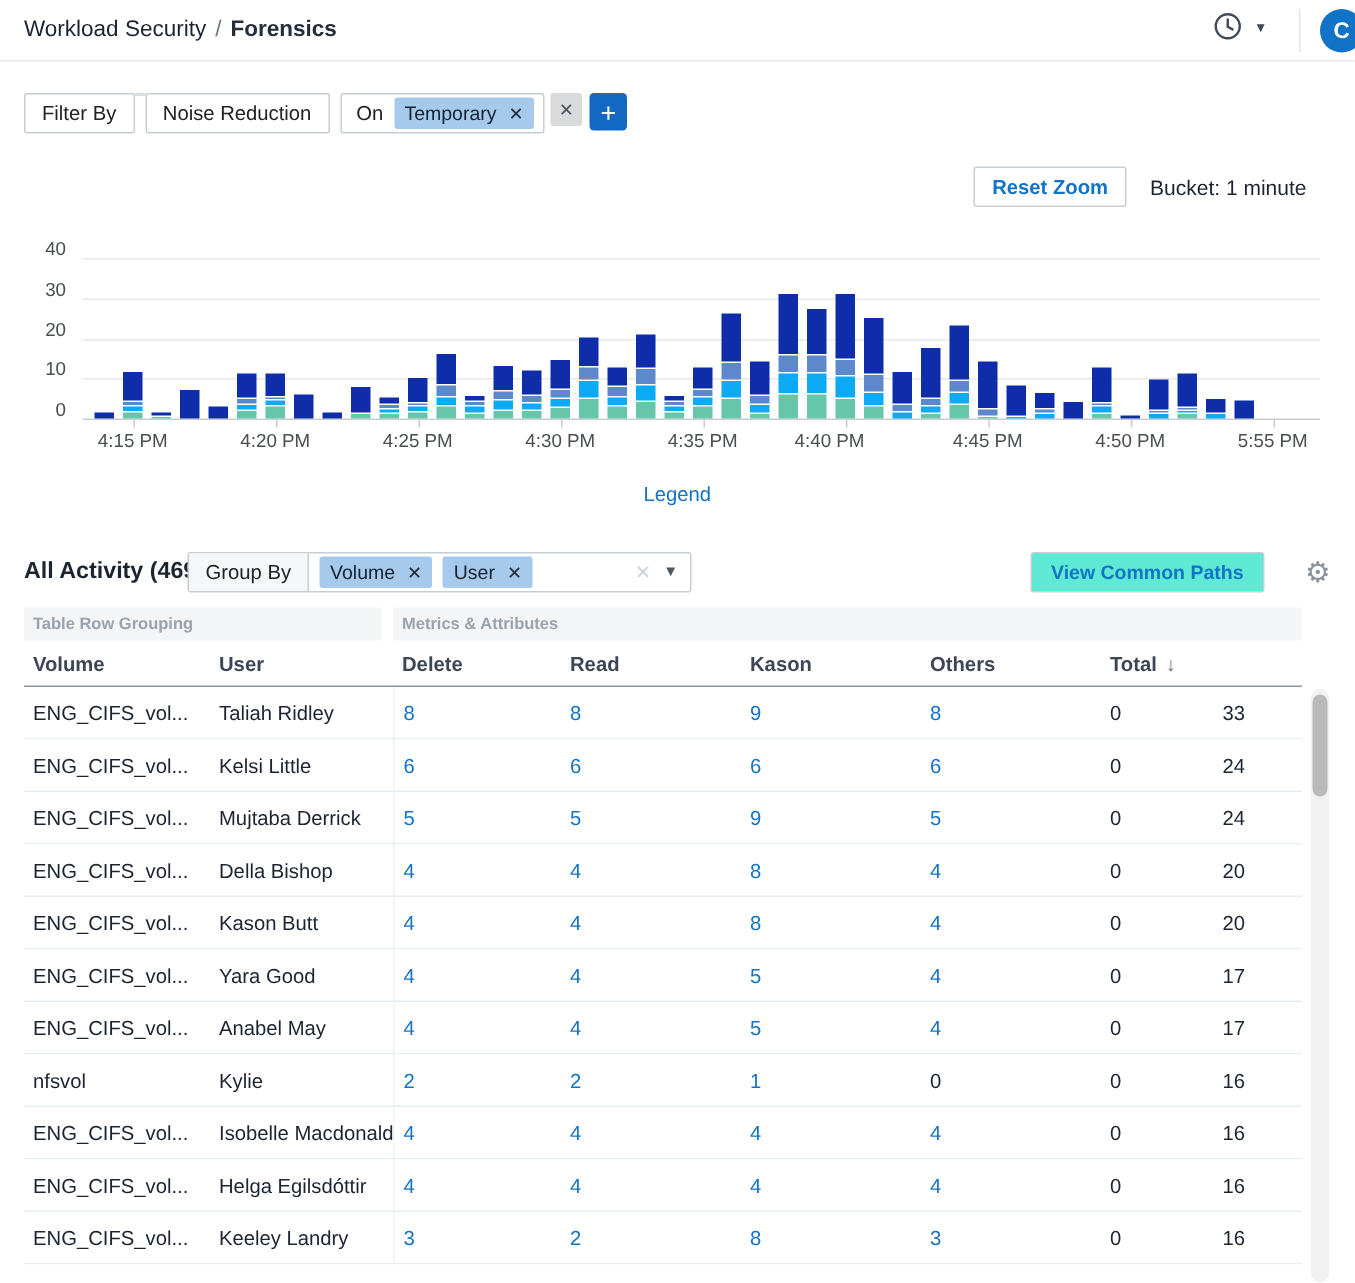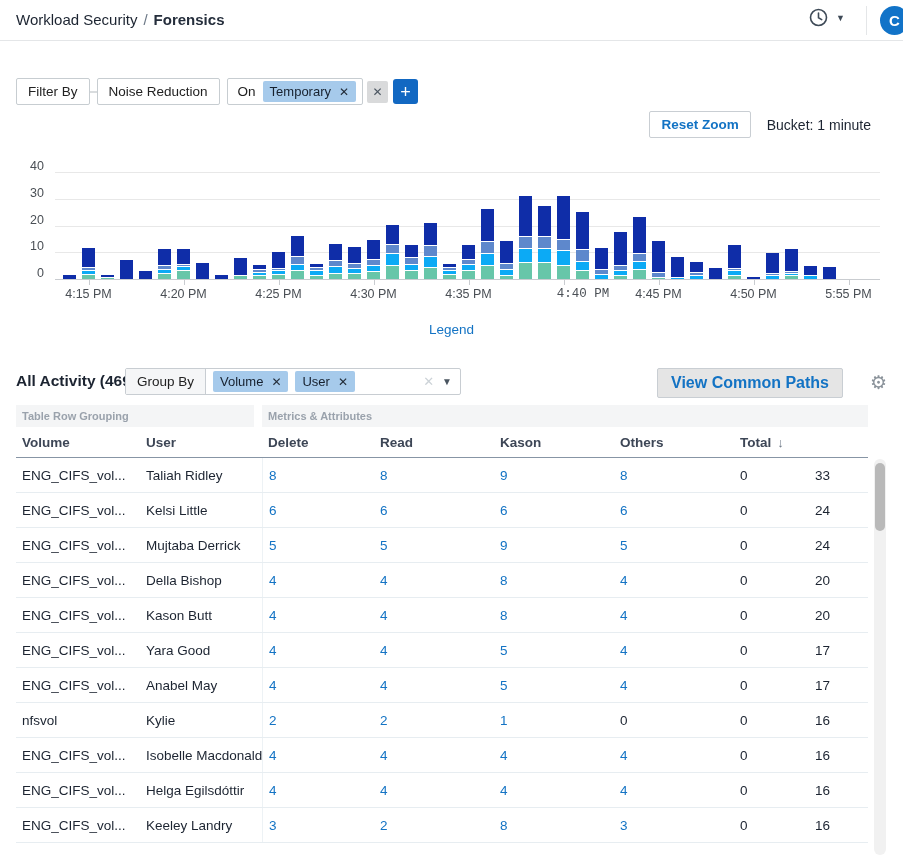--- a/index.html
+++ b/index.html
@@ -10,21 +10,21 @@
   .breadcrumb { position:absolute; left:16px; top:11px; font-size:15px; }
   .crumb-sep { color:#6b7786; margin:0 6px; }
   .crumb-page { color:#252e3c; font-weight:bold; }
   .time-ctrl { position:absolute; right:58px; top:8px; display:flex; align-items:center; gap:8px; cursor:pointer; }
   .clock-icon svg { display:block; }
   .caret-down { font-size:9px; color:#3e4a57; }
   .topbar-divider { position:absolute; right:36px; top:6px; width:1px; height:29px; background:#e4e6e8; }
   .avatar { position:absolute; right:-6px; top:6px; width:29px; height:29px; border-radius:50%; background:#1173C8; color:#fff;
     font-weight:bold; font-size:15px; display:flex; align-items:center; justify-content:center; }
   
-  .filterbar { position:absolute; left:16px; top:78px; height:27px; display:flex; align-items:center; }
+  .filterbar { position:absolute; left:16px; top:62px; height:27px; display:flex; }
   .fbtn { border:1px solid #c7cdd1; background:#fff; border-radius:2px; padding:4px 11px; font-size:13.5px; color:#222; height:27px; display:flex; align-items:center; cursor:pointer; }
   .connector { width:7px; height:2px; background:#d9dcde; }
   .onbox { border:1px solid #c7cdd1; background:#fff; border-radius:2px; height:27px; display:flex; align-items:center; padding:0 6px 0 10px; gap:7px; margin-left:7px; }
   .onlabel { font-size:13.5px; color:#222; }
   .chip { background:#A6CAEB; border-radius:2px; padding:3px 7px; font-size:13px; color:#16202e; display:flex; align-items:center; gap:8px; cursor:default; }
   .chip .x { font-weight:bold; font-size:12px; color:#222c38; cursor:pointer; }
   .graybox { margin-left:4px; width:21px; height:22px; background:#d9dadb; border-radius:2px; color:#4a5560; font-size:12px; font-weight:bold;
     display:flex; align-items:center; justify-content:center; cursor:pointer; }
   .plusbtn { margin-left:5px; width:25px; height:25px; background:#1268C2; border-radius:3px; color:#fff; font-size:18px; line-height:1;
     display:flex; align-items:center; justify-content:center; cursor:pointer; }
@@ -43,21 +43,21 @@
   .xlabel { position:absolute; top:114px; transform:translateX(-50%); font-size:12.5px; color:#4a4f55; white-space:nowrap; }
   .legend-link { position:absolute; top:322px; left:0; width:903px; text-align:center; font-size:13.5px; color:#1373C4; cursor:pointer; }
   
   .activity-row { position:absolute; left:16px; top:368px; width:871px; height:28px; }
   .activity-title { position:absolute; left:0; top:4px; font-size:15.5px; font-weight:bold; color:#1c2431; }
   .groupby { position:absolute; left:109px; top:0; width:336px; height:27px; border:1px solid #c8cdd2; border-radius:2px; background:#fff; display:flex; align-items:center; }
   .groupby-label { background:#f5f6f7; border-right:1px solid #c8cdd2; height:100%; display:flex; align-items:center; padding:0 11px; font-size:13.5px; color:#222; cursor:pointer; }
   .groupby-chips { display:flex; align-items:center; gap:7px; padding:0 7px; flex:1; }
   .groupby-clear { color:#ccd2d7; font-size:13px; font-weight:bold; margin-right:8px; cursor:pointer; }
   .groupby-caret { color:#4a5560; font-size:10px; margin-right:8px; cursor:pointer; }
-  .view-paths { position:absolute; right:44px; top:0; border:1px solid #c9ced3; border-radius:2px; background:#e5e5e5; color:#1373C4; font-weight:bold; font-size:16px; padding:5px 13px; cursor:pointer; }
+  .view-paths { position:absolute; right:44px; top:0; border:1px solid #c9ced3; border-radius:2px; background:#5eead4; color:#1373C4; font-weight:bold; font-size:13px; padding:5px 13px; cursor:pointer; }
   .gear { position:absolute; right:0; top:3px; font-size:19px; color:#8a929a; cursor:pointer; }
   
   .tablewrap { position:absolute; left:16px; top:405px; width:852px; }
   .grouphdr { height:22px; display:flex; font-size:11px; font-weight:bold; color:#9aa2ac; }
   .grouphdr .g1 { width:238px; background:#f4f5f6; display:flex; align-items:center; padding-left:6px; }
   .grouphdr .gap { width:8px; }
   .grouphdr .g2 { flex:1; background:#f4f5f6; display:flex; align-items:center; padding-left:6px; }
   .trow { display:grid; grid-template-columns:124px 122px 112px 120px 120px 120px 75px 59px; align-items:center; }
   .thead { height:31px; border-bottom:1px solid #8795a5; font-size:13.5px; font-weight:bold; color:#3d4656; }
   .thead .cell { padding-left:6px; display:flex; align-items:center; gap:6px; }
@@ -337,21 +337,21 @@
     <div class="xlabel" style="left: 33.5px;">4:15 PM</div>
     <div class="xtick-mark" style="left: 128.5px;"></div>
     <div class="xlabel" style="left: 128.5px;">4:20 PM</div>
     <div class="xtick-mark" style="left: 223.5px;"></div>
     <div class="xlabel" style="left: 223.5px;">4:25 PM</div>
     <div class="xtick-mark" style="left: 318.5px;"></div>
     <div class="xlabel" style="left: 318.5px;">4:30 PM</div>
     <div class="xtick-mark" style="left: 413.5px;"></div>
     <div class="xlabel" style="left: 413.5px;">4:35 PM</div>
     <div class="xtick-mark" style="left: 508.5px;"></div>
-    <div class="xlabel" style="left: 528px; font-family: Liberation Mono, monospace;">4:40 PM</div>
+    <div class="xlabel" style="left: 498px;">4:40 PM</div>
     <div class="xtick-mark" style="left: 603.5px;"></div>
     <div class="xlabel" style="left: 603.5px;">4:45 PM</div>
     <div class="xtick-mark" style="left: 698.5px;"></div>
     <div class="xlabel" style="left: 698.5px;">4:50 PM</div>
     <div class="xtick-mark" style="left: 793.5px;"></div>
     <div class="xlabel" style="left: 793.5px;">5:55 PM</div>
   </div>
 <div class="legend-link">Legend</div>
 
 <div class="activity-row">

